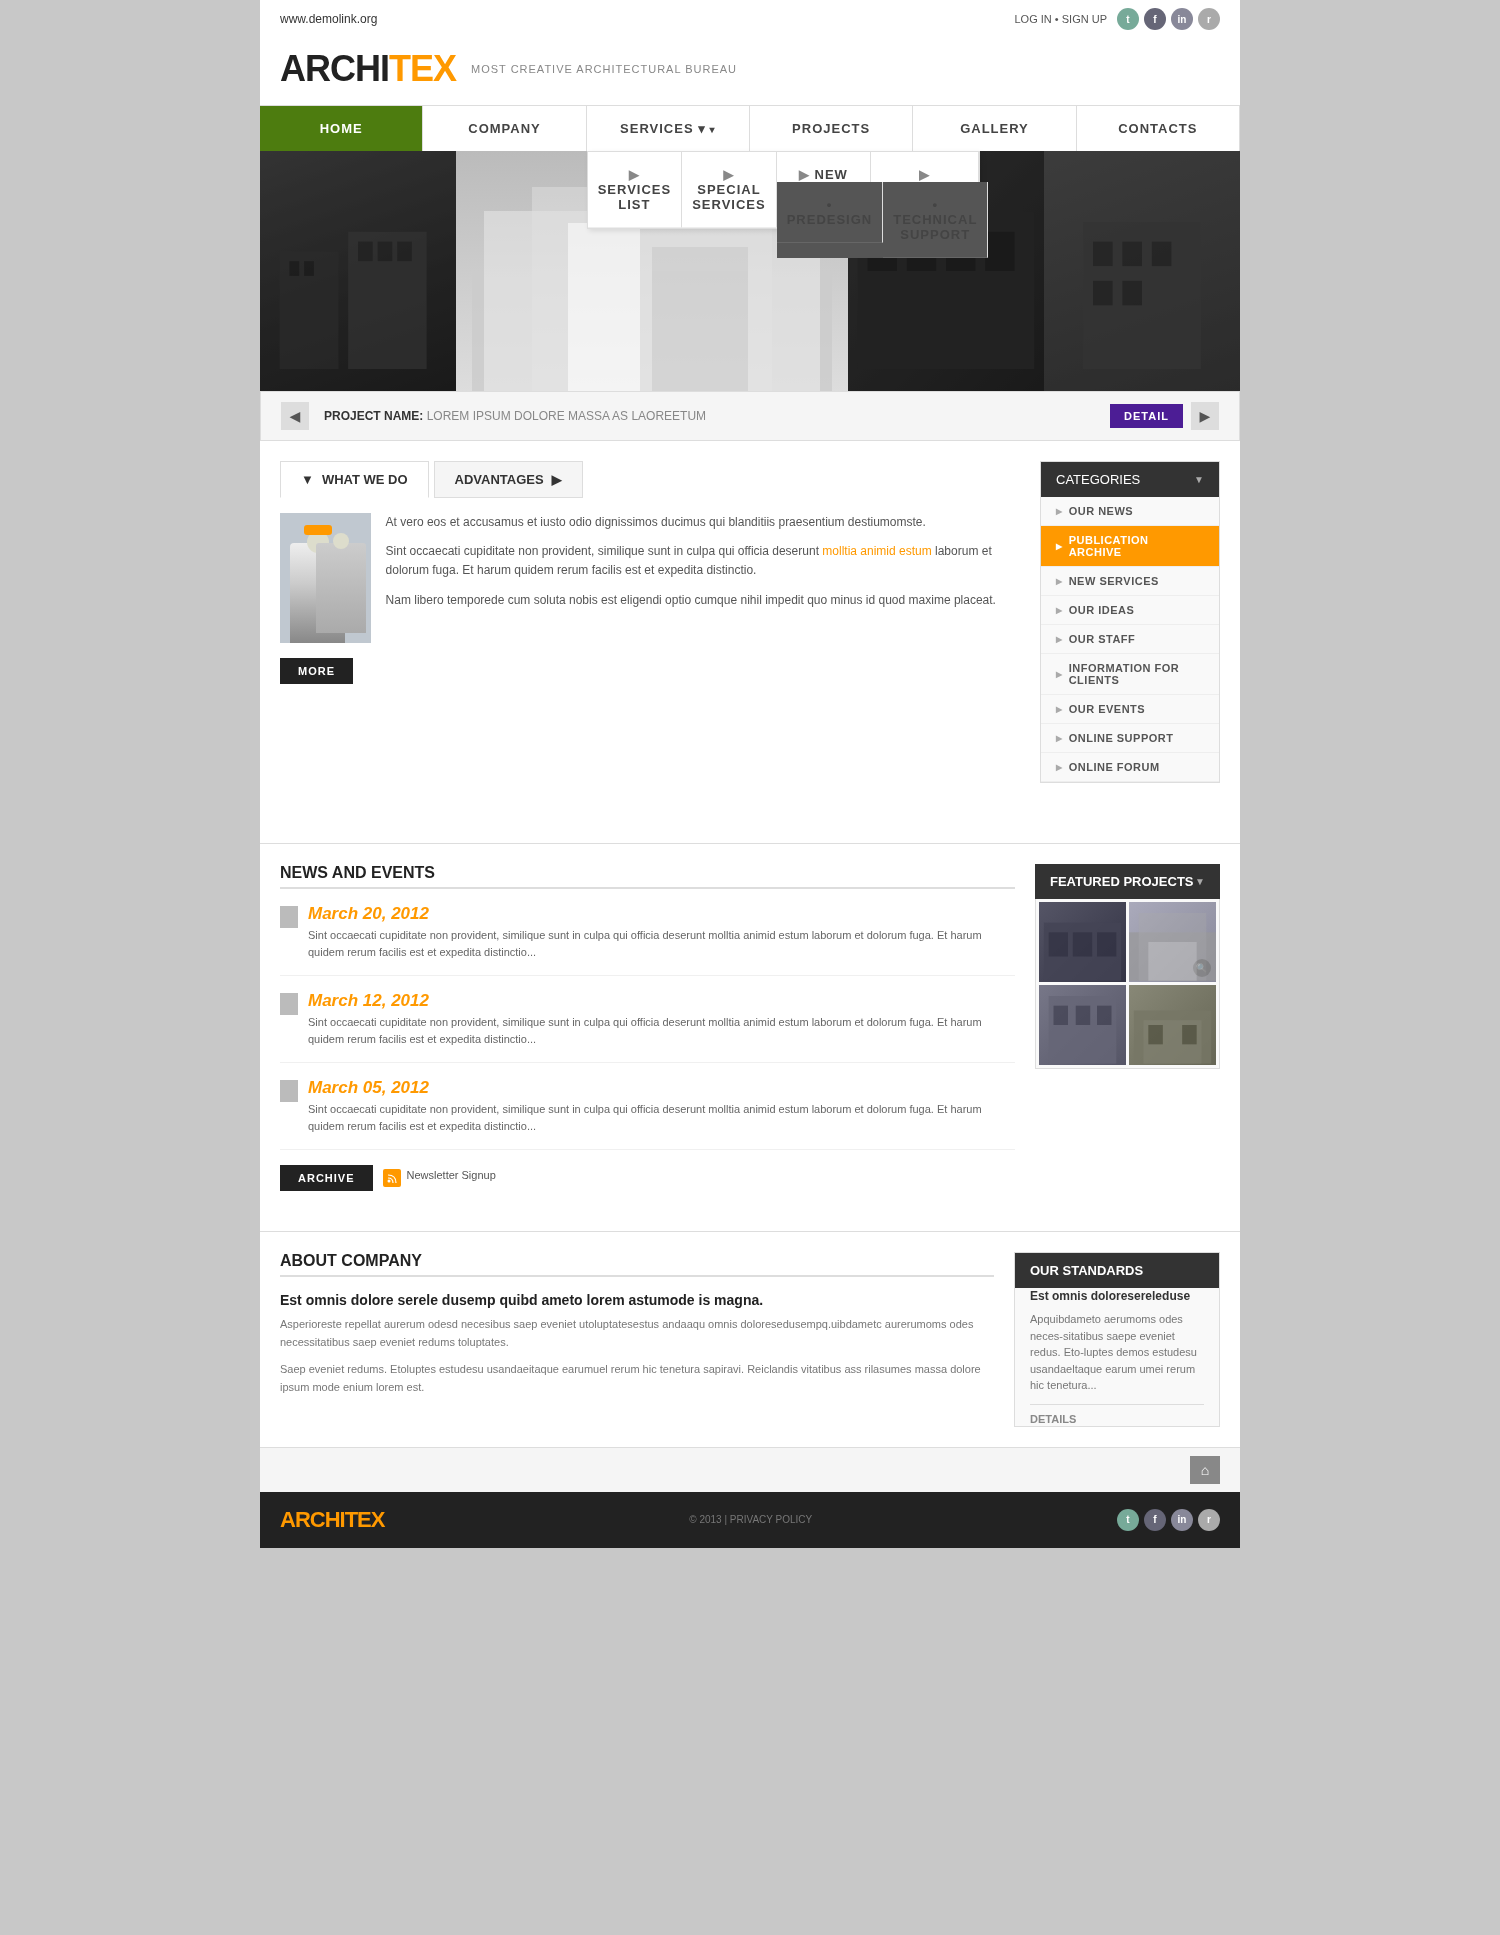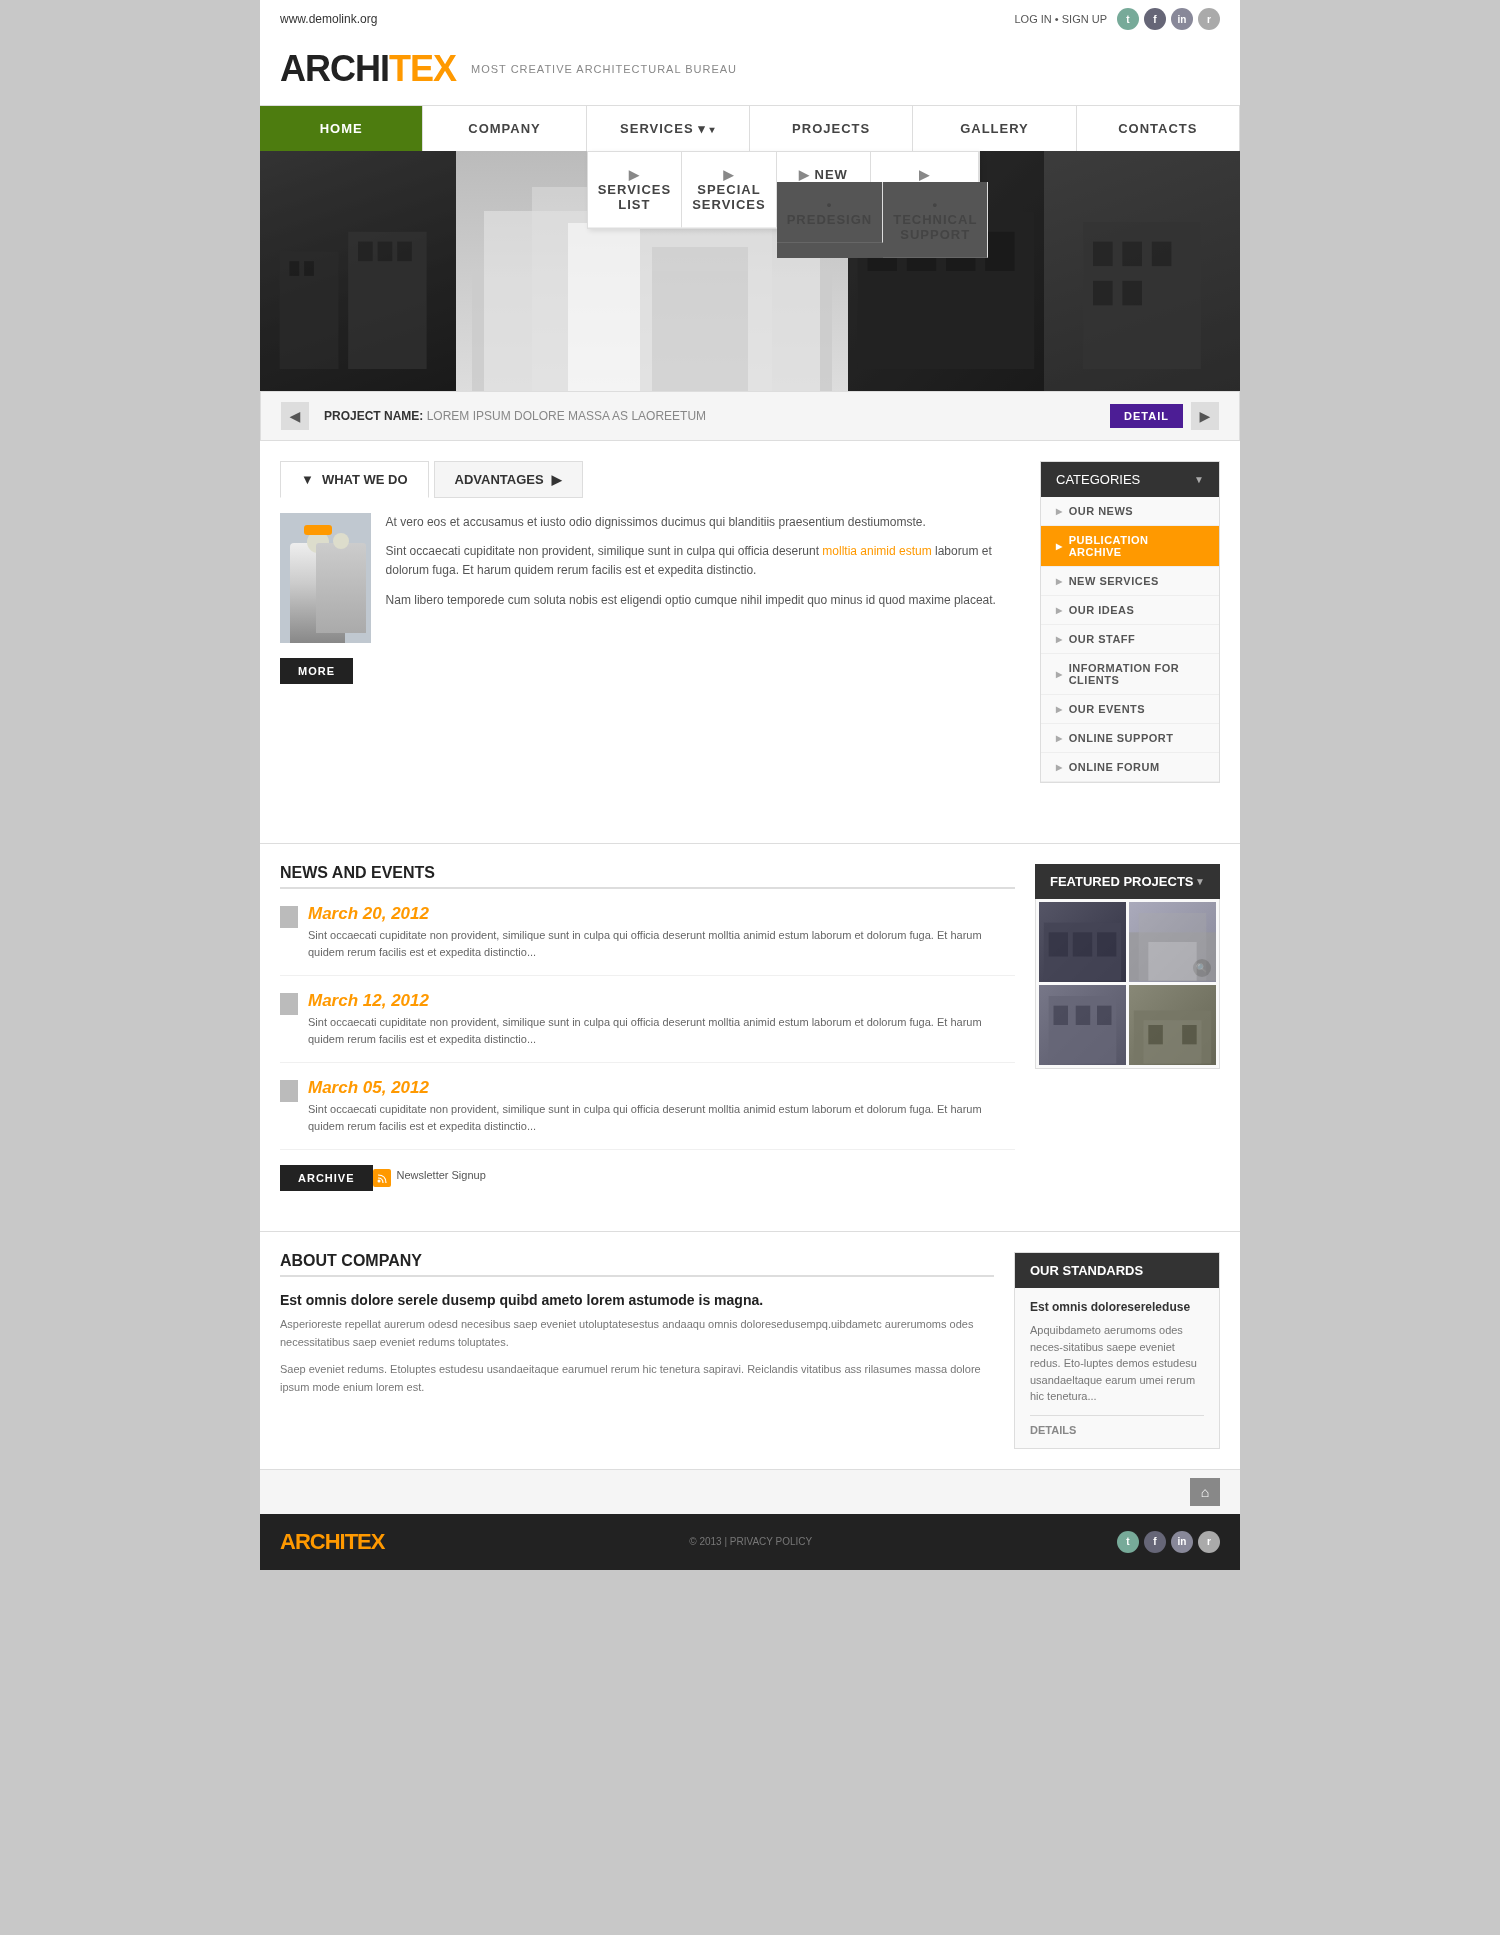--- a/index.html
+++ b/index.html
@@ -96,21 +96,21 @@
     #news-section { padding: 0 20px 20px; }
     .section-title { font-size: 16px; font-weight: bold; text-transform: uppercase; color: #222; margin-bottom: 15px; padding-bottom: 5px; border-bottom: 2px solid #ddd; }
     
     #news-events { display: flex; gap: 20px; }
     .news-list { flex: 1; }
     .news-item { display: flex; gap: 10px; margin-bottom: 15px; padding-bottom: 15px; border-bottom: 1px solid #f0f0f0; }
     .news-icon { width: 20px; height: 24px; background: #ccc; flex-shrink: 0; margin-top: 3px; }
     .news-content .news-date { color: #f90; font-size: 17px; margin-bottom: 3px; font-weight: bold; font-style: italic; }
     .news-content p { font-size: 11px; color: #666; line-height: 1.5; }
     
-    .news-actions { display: flex; align-items: center; margin-top: 10px; }
+    .news-actions { display: flex; align-items: center; gap: 10px; margin-top: 10px; }
     .archive-btn { background: #222; color: #fff; padding: 7px 18px; font-size: 11px; font-weight: bold; text-transform: uppercase; border: none; cursor: pointer; letter-spacing: 1px; }
     .newsletter { display: flex; gap: 6px; }
     .rss-icon { width: 18px; height: 18px; background: #f90; border-radius: 2px; display: flex; align-items: center; justify-content: center; color: #fff; font-size: 9px; }
     .newsletter-text { color: #555; font-size: 11px; }
     .featured-projects-header { background: #333; color: #fff; padding: 10px 15px; font-size: 13px; font-weight: bold; text-transform: uppercase; display: flex; justify-content: space-between; align-items: center; }
     .project-grid { display: grid; grid-template-columns: 1fr 1fr; gap: 3px; padding: 3px; background: #f9f9f9; border: 1px solid #ddd; border-top: none; }
     .project-thumb { height: 80px; background: #888; position: relative; overflow: hidden; cursor: pointer; }
     .project-thumb:nth-child(1) { background: linear-gradient(135deg, #556 0%, #334 100%); }
     .project-thumb:nth-child(2) { background: linear-gradient(135deg, #aaa 0%, #888 100%); }
     .project-thumb:nth-child(3) { background: linear-gradient(135deg, #778 0%, #556 100%); }
@@ -120,21 +120,21 @@
     
     #about-section { padding: 0 20px 20px; display: flex; gap: 20px; }
     .about-content { flex: 1; }
     .about-title { font-size: 16px; font-weight: bold; text-transform: uppercase; color: #222; margin-bottom: 15px; padding-bottom: 5px; border-bottom: 2px solid #ddd; }
     .about-headline { font-size: 14px; font-weight: bold; color: #222; margin-bottom: 8px; }
     .about-text { font-size: 11px; color: #777; line-height: 1.6; margin-bottom: 10px; }
     
     .our-standards { width: 180px; }
     .standards-widget { background: #f9f9f9; border: 1px solid #ddd; }
     .standards-header { background: #333; color: #fff; padding: 10px 15px; font-size: 13px; font-weight: bold; text-transform: uppercase; }
-    .standards-body { padding: 12px 15px; }
+    .standards-body { padding: 1px 15px; }
     .standards-subtitle { font-size: 12px; font-weight: bold; color: #333; margin-bottom: 8px; }
     .standards-text { font-size: 11px; color: #777; line-height: 1.5; margin-bottom: 10px; }
     .details-btn { color: #888; font-size: 11px; font-weight: bold; text-transform: uppercase; text-decoration: none; border-top: 1px solid #ddd; display: block; padding-top: 8px; }
     
     
     #details-bar { background: #f5f5f5; border-top: 1px solid #ddd; padding: 8px 20px; display: flex; justify-content: flex-end; }
     .home-icon-btn { width: 30px; height: 28px; background: #888; display: flex; align-items: center; justify-content: center; color: #fff; font-size: 14px; cursor: pointer; }
     
     
     #footer { background: #222; padding: 15px 20px; display: flex; justify-content: space-between; align-items: center; }

